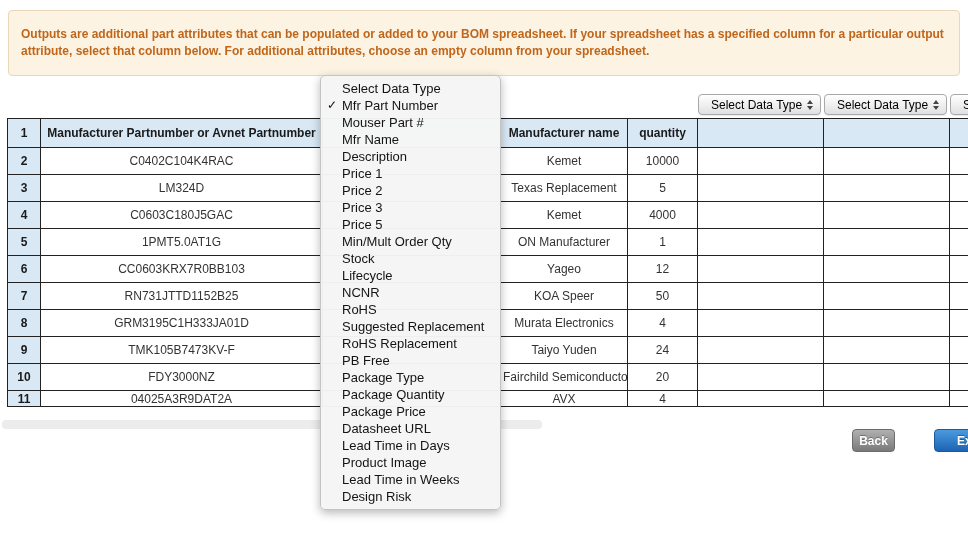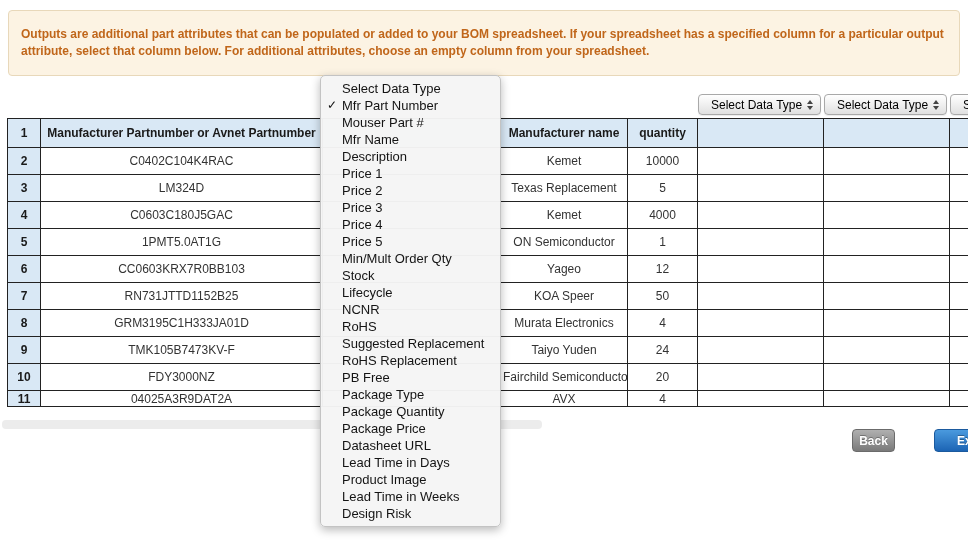--- a/index.html
+++ b/index.html
@@ -137,21 +137,21 @@
         <td>Kemet</td>
         <td>4000</td>
         <td></td>
         <td></td>
         <td></td>
       </tr>
       <tr>
         <td class="rownum">5</td>
         <td>1PMT5.0AT1G</td>
         <td></td>
-        <td>ON Semiconductor</td>
+        <td>ON Manufacturer</td>
         <td>1</td>
         <td></td>
         <td></td>
         <td></td>
       </tr>
       <tr>
         <td class="rownum">6</td>
         <td>CC0603KRX7R0BB103</td>
         <td></td>
         <td>Yageo</td>
@@ -220,21 +220,20 @@
     <div class="dd-item">
       <span class="check">✓</span>
       <span>Mfr Part Number</span>
     </div>
     <div class="dd-item"><span>Mouser Part #</span></div>
     <div class="dd-item"><span>Mfr Name</span></div>
     <div class="dd-item"><span>Description</span></div>
     <div class="dd-item"><span>Price 1</span></div>
     <div class="dd-item"><span>Price 2</span></div>
     <div class="dd-item"><span>Price 3</span></div>
-    <div class="dd-item"><span>Price 4</span></div>
     <div class="dd-item"><span>Price 5</span></div>
     <div class="dd-item"><span>Min/Mult Order Qty</span></div>
     <div class="dd-item"><span>Stock</span></div>
     <div class="dd-item"><span>Lifecycle</span></div>
     <div class="dd-item"><span>NCNR</span></div>
     <div class="dd-item"><span>RoHS</span></div>
     <div class="dd-item"><span>Suggested Replacement</span></div>
     <div class="dd-item"><span>RoHS Replacement</span></div>
     <div class="dd-item"><span>PB Free</span></div>
     <div class="dd-item"><span>Package Type</span></div>

